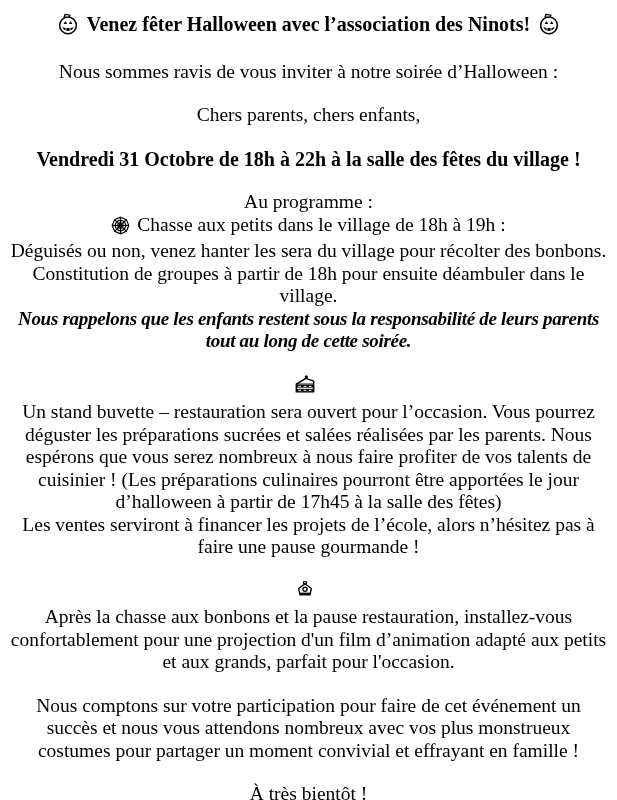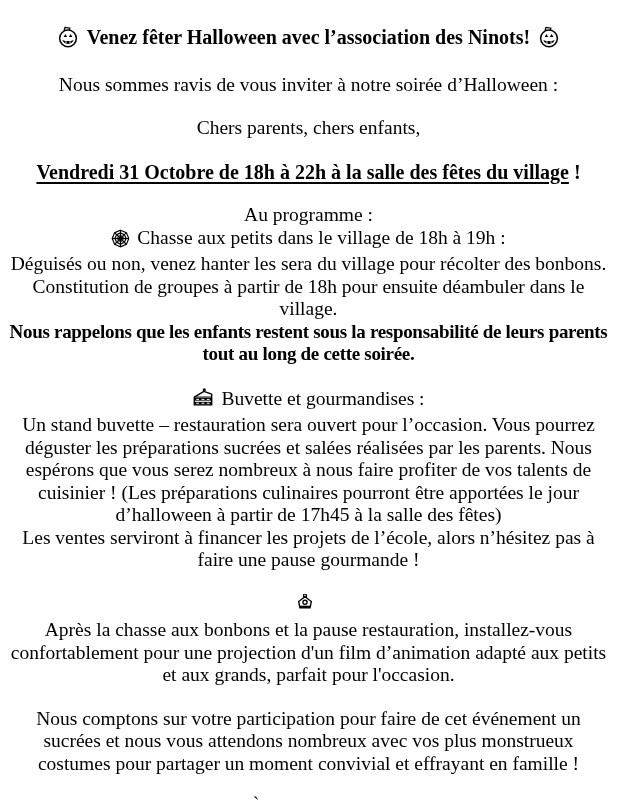--- a/index.html
+++ b/index.html
@@ -5,31 +5,30 @@
   html, body { margin: 0; padding: 0; }
   body {
     width: 617px; height: 800px;
     background: #ffffff; color: #000000;
     font-family: "Liberation Serif", "DejaVu Serif", serif;
     font-size: 19.5px; line-height: 22.5px;
     overflow: hidden;
   }
   .page { padding: 13px 4px 0 4px; text-align: center; }
   p, h1 { margin: 0; white-space: pre-line; }
-  .gap { margin-bottom: 21px; margin-top: 13px; }
+  .gap { margin-bottom: 21px; }
   .title { font-size: 20px; font-weight: bold; white-space: nowrap; }
   .bold { font-weight: normal; }
   .date-line { font-size: 20px; font-weight: bold; }
   .date-line .underline {
-    text-decoration: underline;
     text-decoration-thickness: 2px;
     text-underline-offset: 3px;
     text-align: center;
   }
-  .note { font-weight: bold; font-size: 19px; letter-spacing: -0.3px; }
+  .note { font-weight: bold; font-style: italic; font-size: 19px; letter-spacing: -0.3px; }
   .icon { display: inline-block; vertical-align: -4px; }
   .title .icon { vertical-align: -4px; }
   .icon-left { margin-right: 8px; }
   .icon-right { margin-left: 8px; }
   .heading-icon { margin-right: 7px; }
   svg { shape-rendering: geometricPrecision; }
 </style>
 </head>
 <body>
 
@@ -93,21 +92,21 @@
             <line x1="4.6" y1="13.5" x2="7.6" y2="13.5"></line>
               <line x1="10.4" y1="13.5" x2="13.4" y2="13.5"></line>
               <line x1="16.2" y1="13.5" x2="19.2" y2="13.5"></line>
           </g>
           <rect x="3" y="16.2" width="18" height="2.9" fill="#000"></rect>
           <g stroke="#fff" stroke-width="1.1">
             <line x1="4.6" y1="17.7" x2="7.6" y2="17.7"></line>
               <line x1="10.4" y1="17.7" x2="13.4" y2="17.7"></line>
               <line x1="16.2" y1="17.7" x2="19.2" y2="17.7"></line>
           </g>
-        </svg></span><span>Buvette et gourmandises :</span></p>
+        </svg></span></p>
     <p>Un stand buvette – restauration sera ouvert pour l’occasion. Vous pourrez
 déguster les préparations sucrées et salées réalisées par les parents. Nous
 espérons que vous serez nombreux à nous faire profiter de vos talents de
 cuisinier ! (Les préparations culinaires pourront être apportées le jour
 d’halloween à partir de 17h45 à la salle des fêtes)
 Les ventes serviront à financer les projets de l’école, alors n’hésitez pas à
 faire une pause gourmande !</p>
   </section>
 
   <section class="gap">
@@ -116,18 +115,18 @@
           <polygon points="12,3.4 19.6,9 18.1,16.6 5.9,16.6 4.4,9" fill="#fff" stroke="#000" stroke-width="1.6" stroke-linejoin="round"></polygon>
           <circle cx="12" cy="10" r="2.5" fill="#fff" stroke="#000" stroke-width="1.6"></circle>
           <rect x="5.9" y="14" width="12.2" height="2.6" fill="#000"></rect>
         </svg></span></p>
     <p>Après la chasse aux bonbons et la pause restauration, installez-vous
 confortablement pour une projection d'un film d’animation adapté aux petits
 et aux grands, parfait pour l'occasion.</p>
   </section>
 
   <p class="gap">Nous comptons sur votre participation pour faire de cet événement un
-sucrées et nous vous attendons nombreux avec vos plus monstrueux
+succès et nous vous attendons nombreux avec vos plus monstrueux
 costumes pour partager un moment convivial et effrayant en famille !</p>
 
   <p>À très bientôt !</p>
 
 </div>
 
 </body></html>

